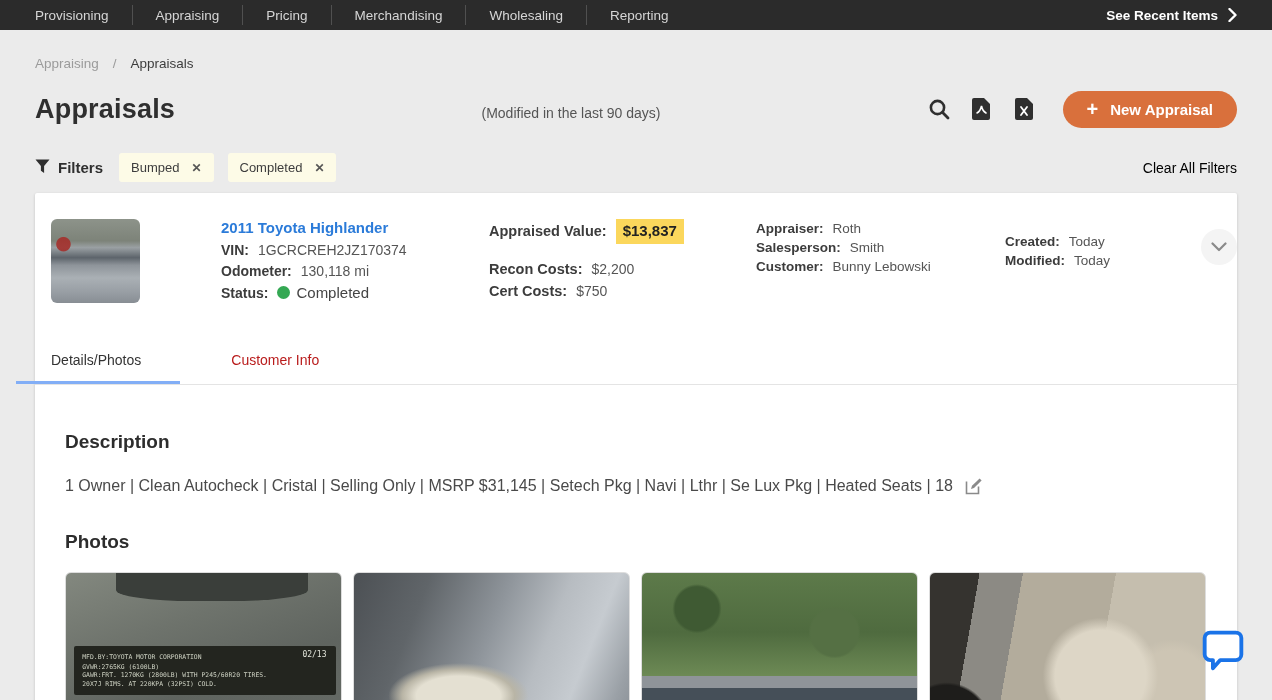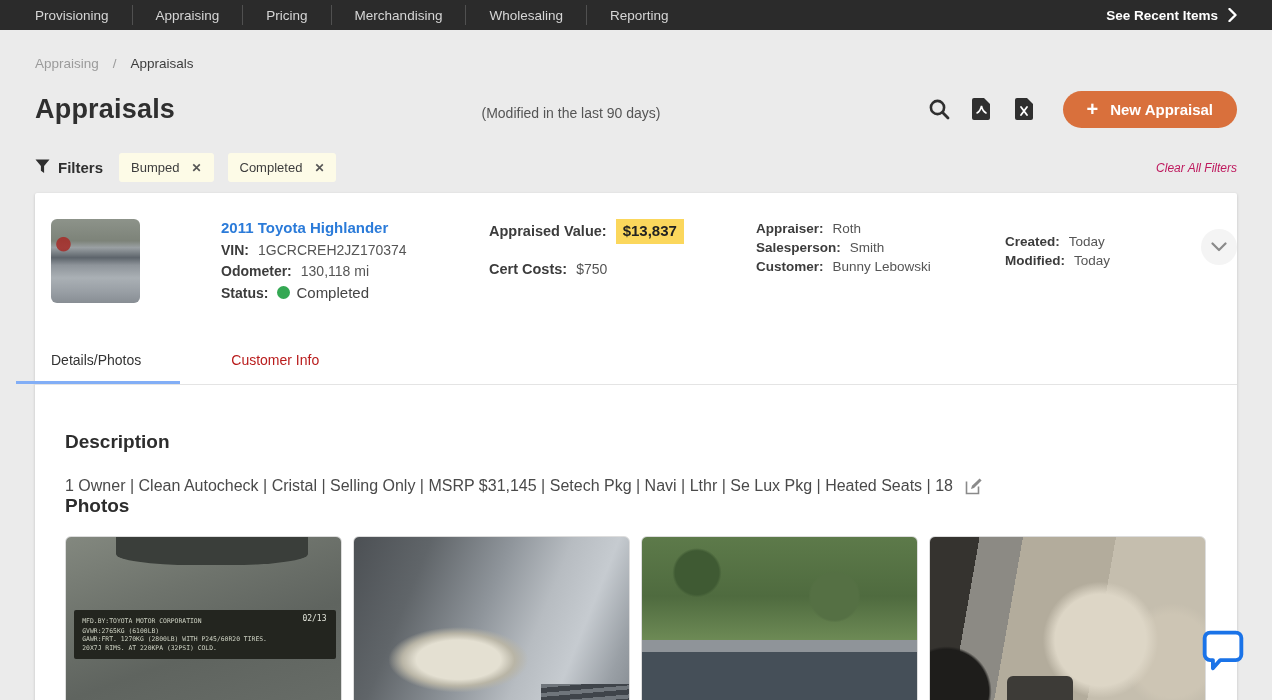--- a/index.html
+++ b/index.html
@@ -29,21 +29,21 @@
   .new-appraisal-btn { margin-left:8px; height:37px; padding:0 24px; background:#d9703c; border:none; border-radius:19px;
       color:#fff; font-size:15px; font-weight:bold; font-family:inherit; display:flex; align-items:center; gap:12px; cursor:pointer; }
   .new-appraisal-btn .plus { font-size:20px; font-weight:bold; line-height:1; }
 
   
   .filters-row { display:flex; align-items:center; padding:24px 35px 0; }
   .filters-label { display:flex; align-items:center; gap:8px; font-size:15px; font-weight:bold; color:#2f2f2f; }
   .chips { display:flex; align-items:flex-start; gap:14px; margin-left:16px; }
   .chip { background:#fdfbe7; border-radius:3px; padding:7px 12px; font-size:13px; color:#3d3d3d; display:flex; align-items:center; gap:12px; cursor:pointer; }
   .chip .x { color:#555; font-weight:bold; font-size:12px; cursor:pointer; }
-  .clear-all { margin-left:auto; color:#be185d; font-size:12px; cursor:pointer;font-style:italic; }
+  .clear-all { margin-left:auto; color:#000000; font-size:14px; cursor:pointer; }
 
   
   .card { margin:11px 35px 0; background:#fff; border-radius:2px; box-shadow:0 1px 3px rgba(0,0,0,.18); min-height:480px; }
   .vehicle-row { display:grid; grid-template-columns:170px 268px 267px 249px 196px 1fr; padding:26px 16px 30px; }
   .thumb { width:89px; height:84px; border-radius:6px; overflow:hidden; cursor:pointer;
       background:
         radial-gradient(circle at 14% 30%, rgba(164,48,44,.9) 0 7%, rgba(164,48,44,0) 8%),
         linear-gradient(180deg, #8d938a 0%, #7d8379 26%, #9aa0a3 34%, #5d646b 46%, #8e949a 55%, #aab0b5 70%, #979da3 88%, #888e94 100%);
   }
   .kv { font-size:14px; line-height:21px; display:flex; align-items:baseline; }
@@ -62,21 +62,21 @@
   .tabs { display:flex; padding:0 0 0 16px; border-bottom:1px solid #e4e4e4; margin-top:6px; }
   .tab { font-size:14px; padding:12px 0 13px; cursor:pointer; }
   .tab.active { color:#333; border-bottom:3px solid #82aef6; padding-left:35px; padding-right:39px; margin-left:-35px; }
   .tab.inactive { color:#b91c1c; margin-left:51px; }
 
   
   .card-content { padding:46px 30px 0; }
   .section-heading { font-size:19px; font-weight:bold; color:#2d2d2d; }
   .description-text { margin-top:24px; font-size:16px; color:#4a4a4a; display:flex; align-items:center; gap:12px; }
   .edit-icon { cursor:pointer; display:inline-flex; }
-  .photos-heading { }
+  .photos-heading { margin-top:36px; }
   .photo-strip { display:flex; gap:11px; margin-top:19px; }
   .photo { width:277px; height:200px; border:1px solid #ddd; border-radius:6px; overflow:hidden; position:relative; cursor:pointer; flex:none; }
 
   .photo-sticker { background:linear-gradient(160deg, #83887f 0%, #6e736c 30%, #5f645f 55%, #6a6f6a 100%); }
   .photo-sticker .bar { position:absolute; top:0; left:18%; width:70%; height:14%; background:#3a3e3a; border-radius:0 0 40% 40%; }
   .sticker-label { position:absolute; left:3%; right:2%; top:37%; background:#23251f; color:#cfd3c4; border-radius:2px;
       padding:7px 8px 6px; font-family:"DejaVu Sans Mono", monospace; font-size:6.4px; line-height:8.6px; white-space:nowrap; overflow:hidden; }
   .sticker-date { position:absolute; top:5px; right:9px; font-size:8px; color:#e2e5da; }
   .sticker-label .l0 { margin-bottom:1px; }
 
@@ -201,20 +201,24 @@
         </div>
       <div class="kv">
           <span class="k">Status:</span>
           <span class="v" style="font-size:15px;color:#444;"><i class="status-dot"></i><span>Completed</span></span>
         </div>
     </div>
     <div class="col-values">
       <div class="kv" style="margin-bottom:14px;">
           <span class="k">Appraised Value:</span>
           <span class="appraised-val">$13,837</span>
+        </div>
+      <div class="kv">
+          <span class="k">Recon Costs:</span>
+          <span class="v">$2,200</span>
         </div>
       <div class="kv">
           <span class="k">Cert Costs:</span>
           <span class="v">$750</span>
         </div>
     </div>
     <div class="col-people">
       <div class="kv">
           <span class="k">Appraiser:</span>
           <span class="v">Roth</span>

